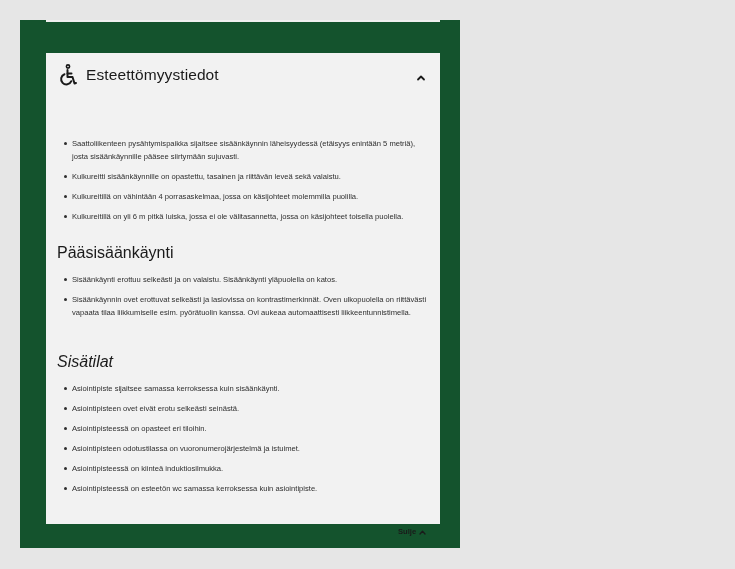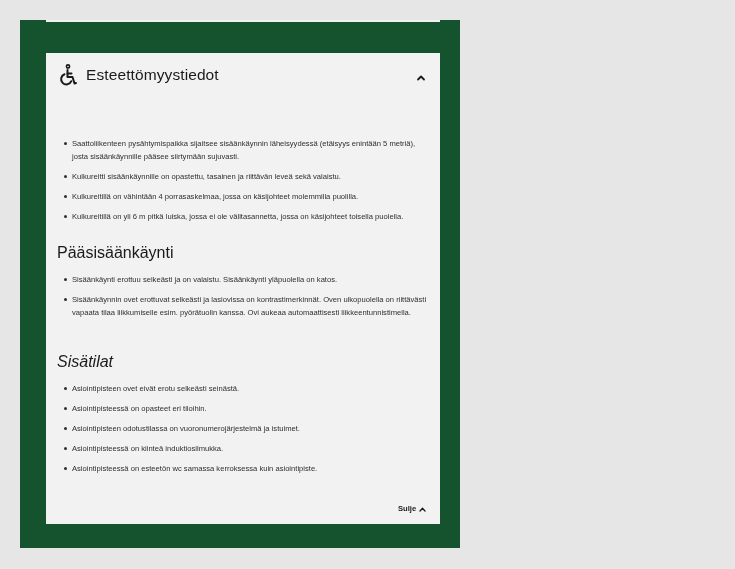--- a/index.html
+++ b/index.html
@@ -52,21 +52,21 @@
       font-size: 7.6px; line-height: 13px; color: #2e2e2e;
       margin-bottom: 7px;
     }
     ul.bullets li::before {
       content: "";
       position: absolute; left: 7px; top: 5px;
       width: 3px; height: 3px; border-radius: 50%;
       background: #2e2e2e;
     }
     .close-btn {
-      position: absolute; left: 352px; top: 451px;
+      position: absolute; left: 352px; top: 474px;
       font-size: 7.6px; line-height: 10px; font-weight: bold; color: #1a1a1a;
       cursor: pointer; display: flex; align-items: center; gap: 3px; text-align: right;
     }
     .close-btn svg { width: 7px; height: 5px; }
   </style>
 </head>
 <body>
 
 <div class="page-panel">
   <div class="top-strip"></div>
@@ -97,20 +97,21 @@
     </ul>
 
     <h3 class="section-title" style="top:190px;">Pääsisäänkäynti</h3>
     <ul class="bullets" style="top:220px;">
       <li>Sisäänkäynti erottuu selkeästi ja on valaistu. Sisäänkäynti yläpuolella on katos.</li>
       <li>Sisäänkäynnin ovet erottuvat selkeästi ja lasiovissa on kontrastimerkinnät. Oven ulkopuolella on riittävästi vapaata tilaa liikkumiselle esim. pyörätuolin kanssa. Ovi aukeaa automaattisesti liikkeentunnistimella.</li>
     </ul>
 
     <h3 class="section-title" style="top:299px;font-style:italic;">Sisätilat</h3>
     <ul class="bullets" style="top:329px;">
+      <li>Asiointipiste sijaitsee samassa kerroksessa kuin sisäänkäynti.</li>
       <li>Asiointipisteen ovet eivät erotu selkeästi seinästä.</li>
       <li>Asiointipisteessä on opasteet eri tiloihin.</li>
       <li>Asiointipisteen odotustilassa on vuoronumerojärjestelmä ja istuimet.</li>
       <li>Asiointipisteessä on kiinteä induktiosilmukka.</li>
       <li>Asiointipisteessä on esteetön wc samassa kerroksessa kuin asiointipiste.</li>
     </ul>
 
     <div class="close-btn">
       <span>Sulje</span>
       <svg viewBox="0 0 7 5" fill="none" stroke="#1a1a1a" stroke-width="1.3" stroke-linecap="round" stroke-linejoin="round">

